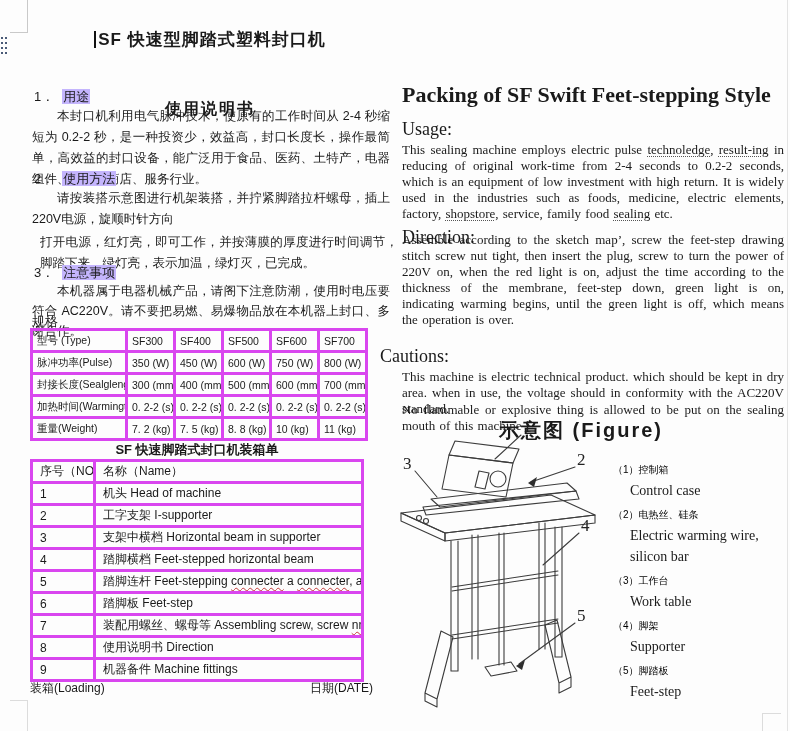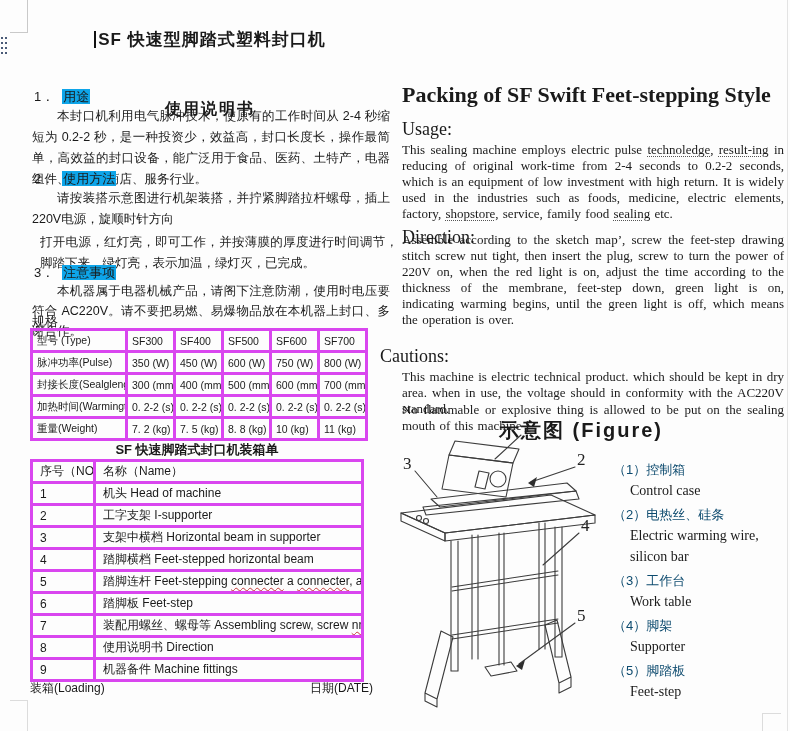--- a/index.html
+++ b/index.html
@@ -11,21 +11,21 @@
   .corner-bl{left:10px;top:700px;width:17px;height:31px;border-right:1px solid #dcdcdc;border-top:1px solid #dcdcdc;}
   .corner-br{left:762px;top:713px;width:18px;height:18px;border-left:1px solid #dcdcdc;border-top:1px solid #dcdcdc;}
   .edge-r{left:787px;top:0;width:1px;height:731px;background:#e3e3e3;}
   .edge-dots{left:1px;top:37px;width:2px;height:2px;background:#4a5a77;
      box-shadow:4px 0 #4a5a77,0 5px #4a5a77,4px 5px #4a5a77,0 10px #4a5a77,4px 10px #4a5a77,0 15px #4a5a77,4px 15px #4a5a77;}
   .l-title1{left:30px;top:28px;width:360px;text-align:center;font-size:17px;font-weight:bold;letter-spacing:1px;}
   .caret{display:inline-block;width:2px;height:17px;background:#111;margin-right:2px;vertical-align:-3px;}
   .l-title2{left:30px;top:57px;width:360px;text-align:center;font-size:16px;font-weight:bold;letter-spacing:2px;margin-top:42px;}
   .l-h{font-size:13px;}
   .l-h .num{margin-right:8px;}
-  .shade{background:#0ea5e9;padding:0 1px;}
+  .shade{background:#c4b5fd;padding:0 1px;}
   .l-p{font-size:12.5px;line-height:21px;text-align:justify;width:358px;}
   .ind{text-indent:2em;}
   .h1{left:34px;top:88px;} .p1{left:32px;top:106px;}
   .h2{left:34px;top:170px;} .p2a{left:32px;top:188px;} .p2b{left:40px;top:232px;}
   .h3{left:34px;top:264px;} .p3{left:32px;top:281px;line-height:20px;}
   .spec-label{left:32px;top:313px;font-size:13px;}
   
   table{border-collapse:collapse;table-layout:fixed;}
   td{border:3px solid #d946ef;overflow:hidden;white-space:nowrap;}
   .spec{left:30px;top:328px;width:335px;}
@@ -44,21 +44,21 @@
   .r-h{font-size:18px;width:382px;}
   .r-p{font-size:13px;line-height:16px;text-align:justify;width:382px;word-spacing:1px;}
   .uh{left:402px;top:119px;} .ub{left:402px;top:142px;}
   .oh{left:402px;top:227px;} .ob{left:402px;top:232px;}
   .ch{left:380px;top:346px;} .cb1{left:402px;top:369px;} .cb2{left:402px;top:402px;}
   
   .fig{left:395px;top:415px;width:395px;height:310px;}
   .fig-title{position:absolute;left:104px;top:2px;font-size:20px;font-weight:bold;letter-spacing:2px;}
   .fig-svg{position:absolute;left:0;top:0;}
   .legend{position:absolute;left:218px;top:44px;width:178px;}
-  .lg-zh{font-size:13px;line-height:21px;color:#0c4a6e;}
+  .lg-zh{font-size:10px;line-height:21px;color:#000000;}
   .lg-en{font-family:"Liberation Serif",serif;font-size:14px;line-height:21px;margin-left:17px;margin-bottom:3px;}
 </style>
 </head>
 <body>
 
 <div class="abs corner-tl"></div>
 <div class="abs corner-bl"></div>
 <div class="abs corner-br"></div>
 <div class="abs edge-r"></div>
 <div class="abs edge-dots"></div>

